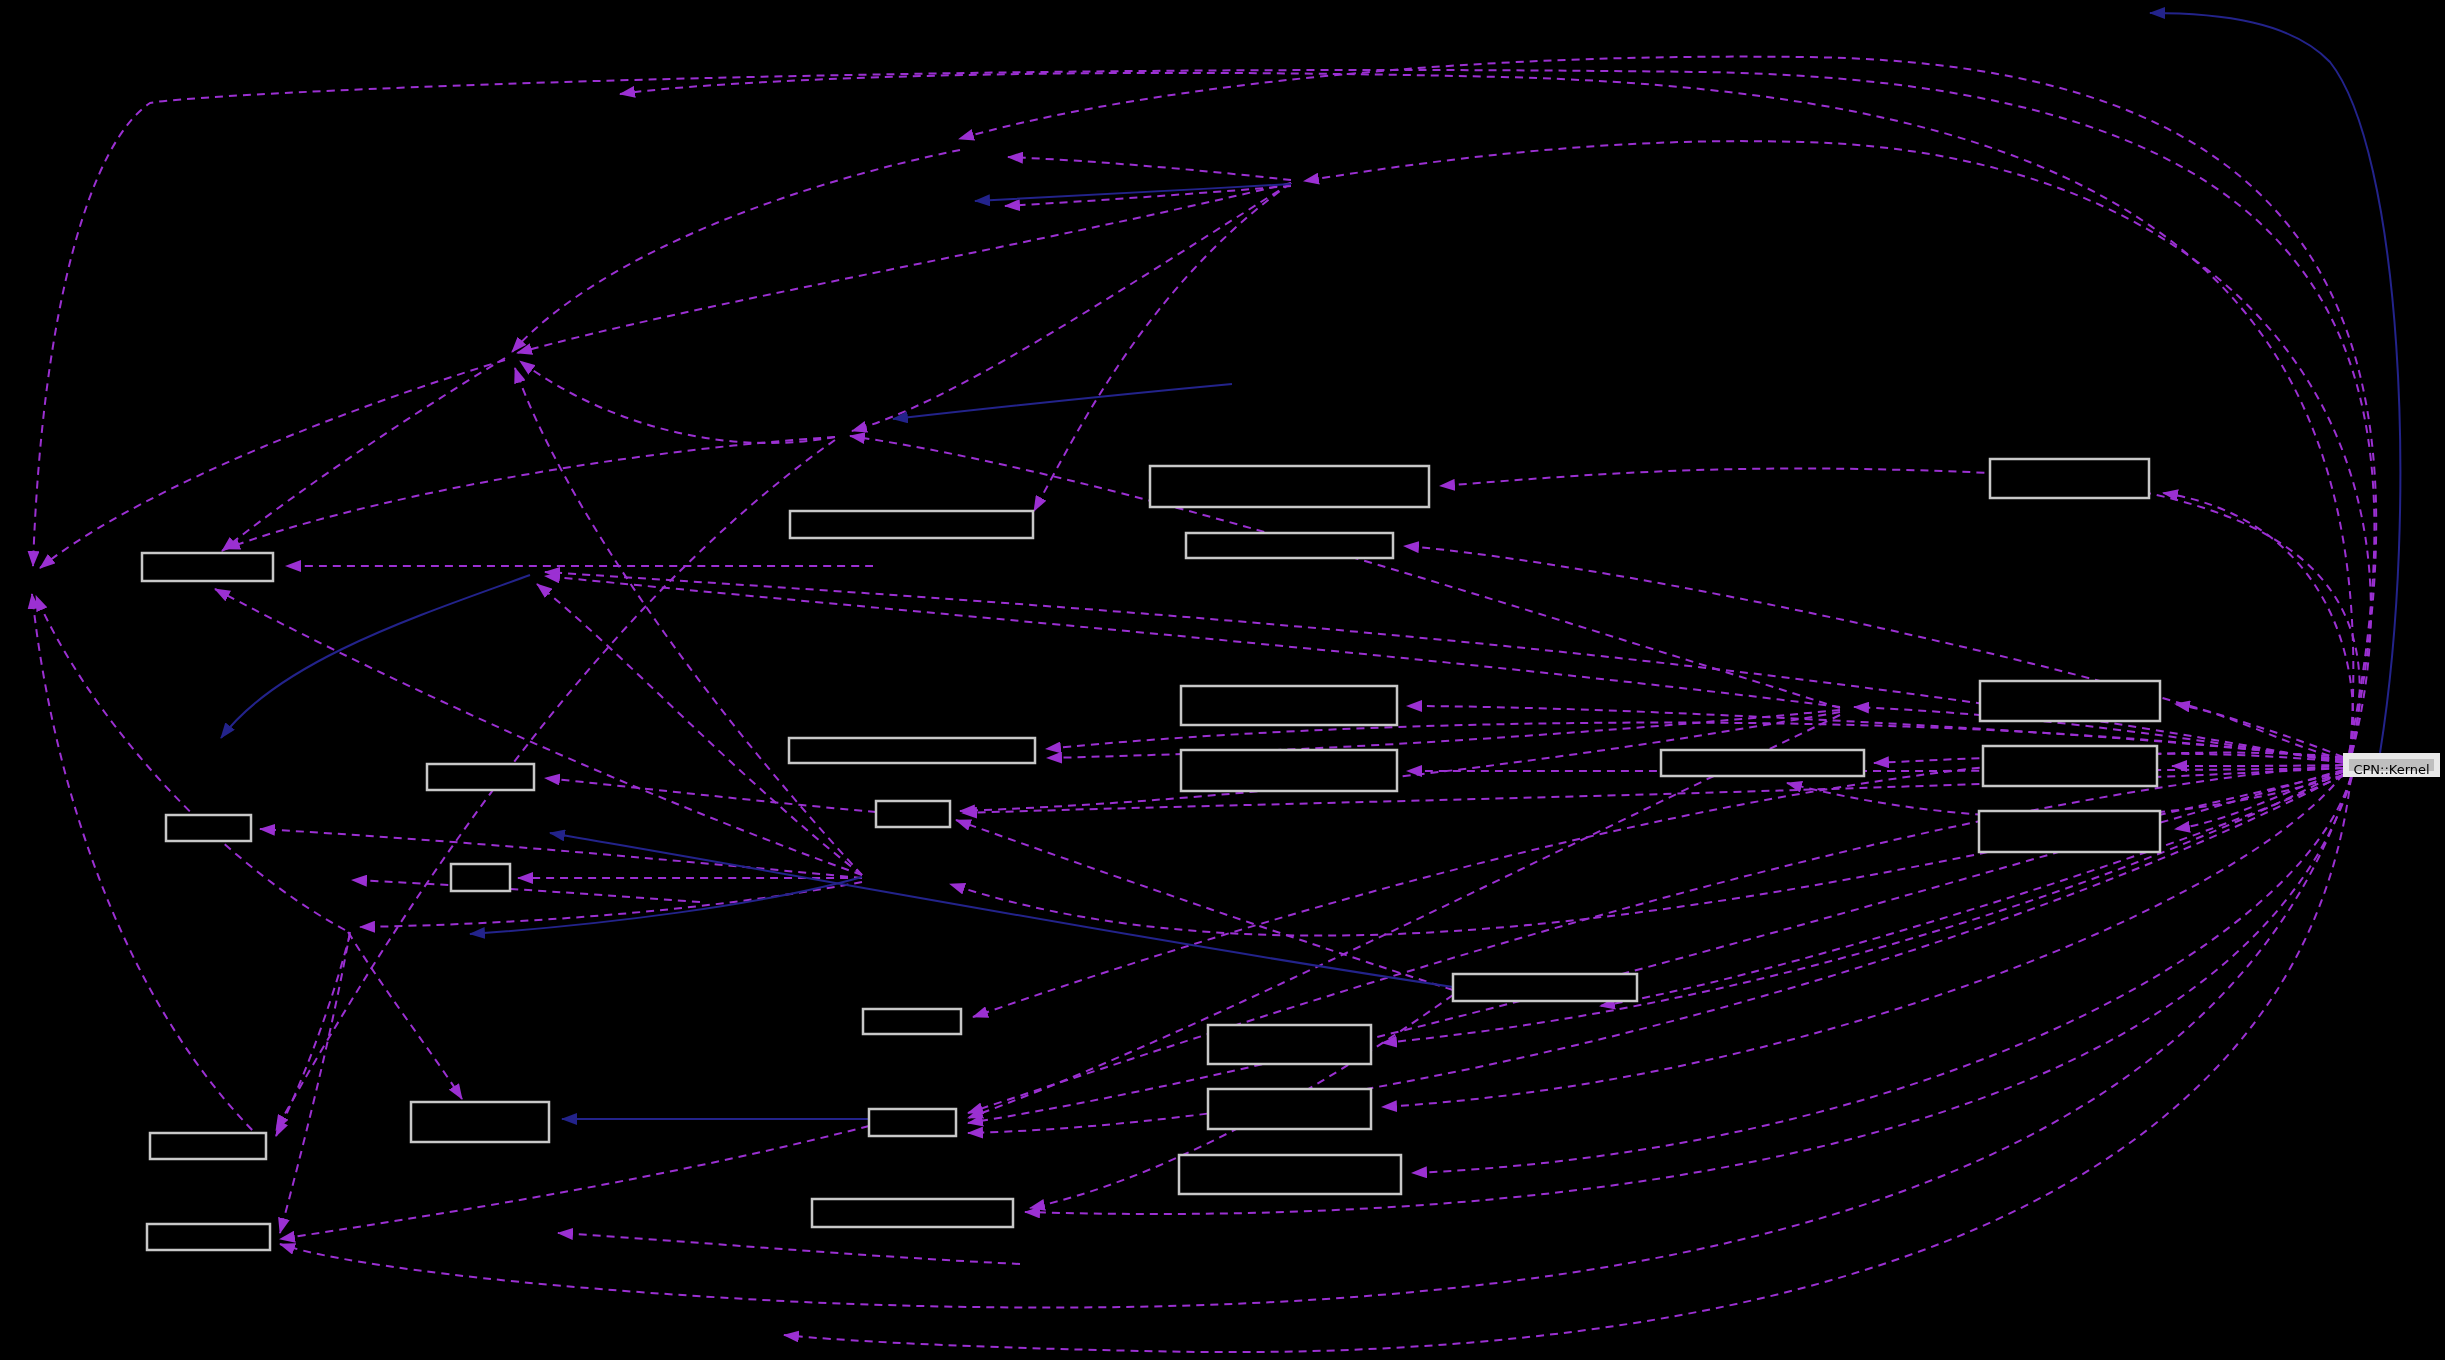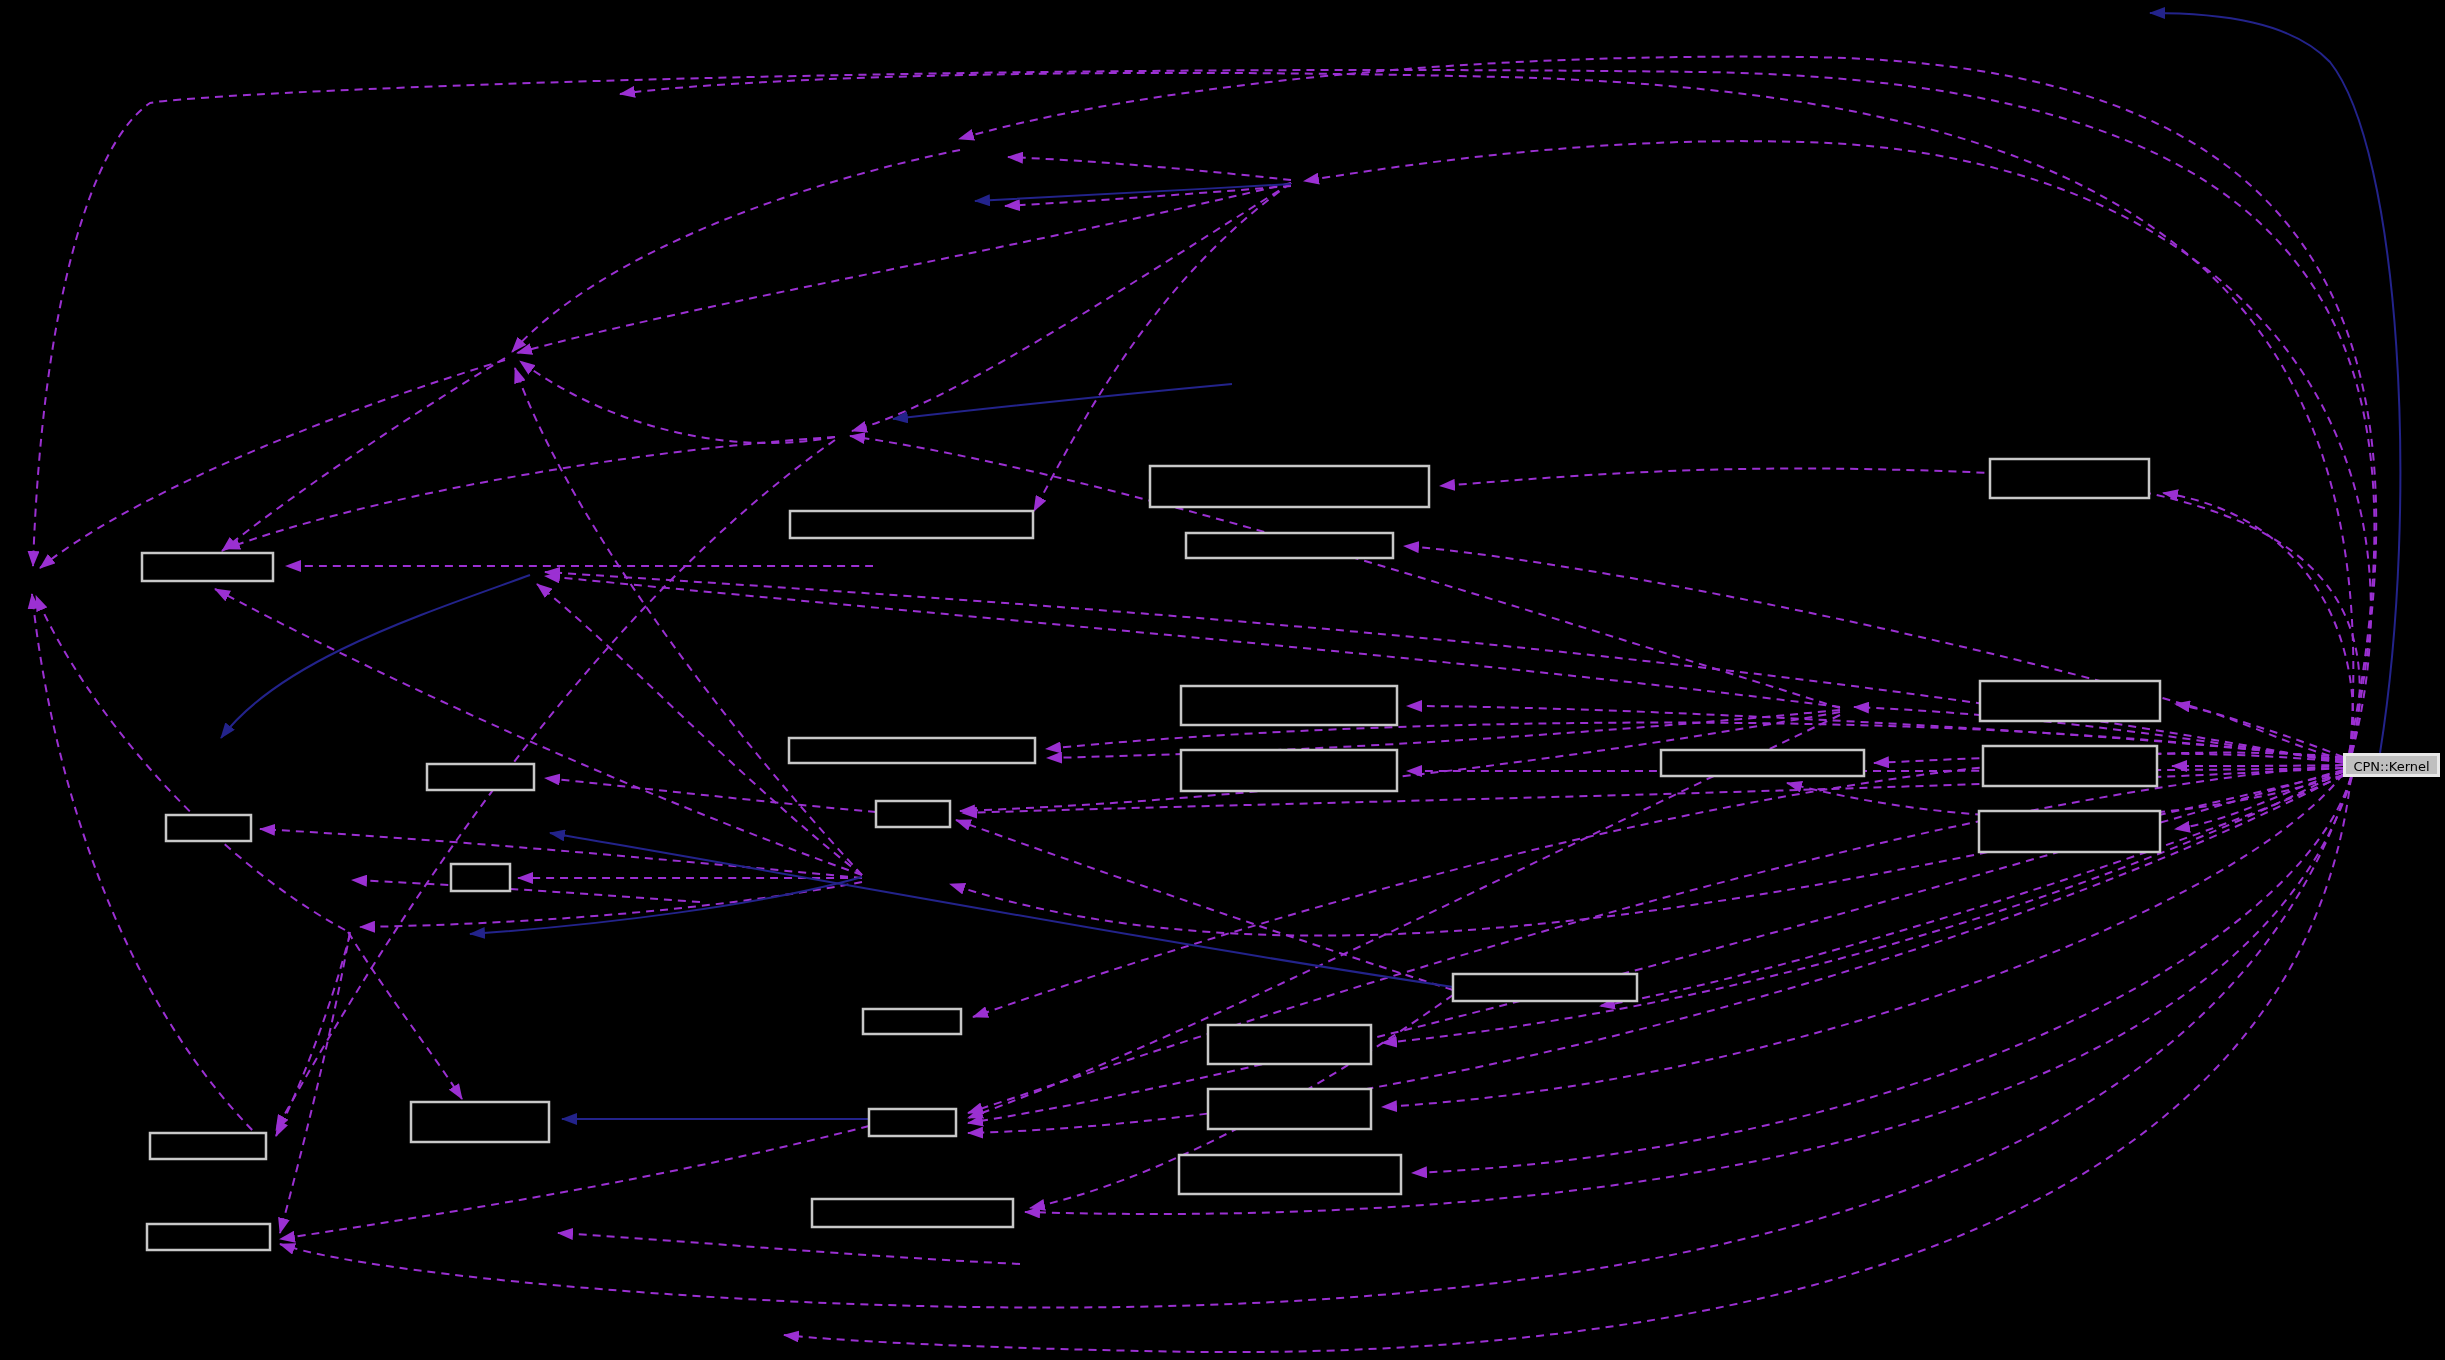--- a/index.html
+++ b/index.html
@@ -19,21 +19,21 @@
   }
   #graph-svg {
     position: absolute;
     left: 0;
     top: 0;
     display: block;
   }
   .kernel-node {
     position: absolute;
     background: #bfbfbf;
-    border: 3px solid #701a75;
+    border: 6px solid #701a75;
     color: #000000;
     font-size: 13px;
     line-height: 22px;
     text-align: center;
     white-space: nowrap;
     box-sizing: border-box;
     cursor: pointer;
   }
 </style>
 </head>

